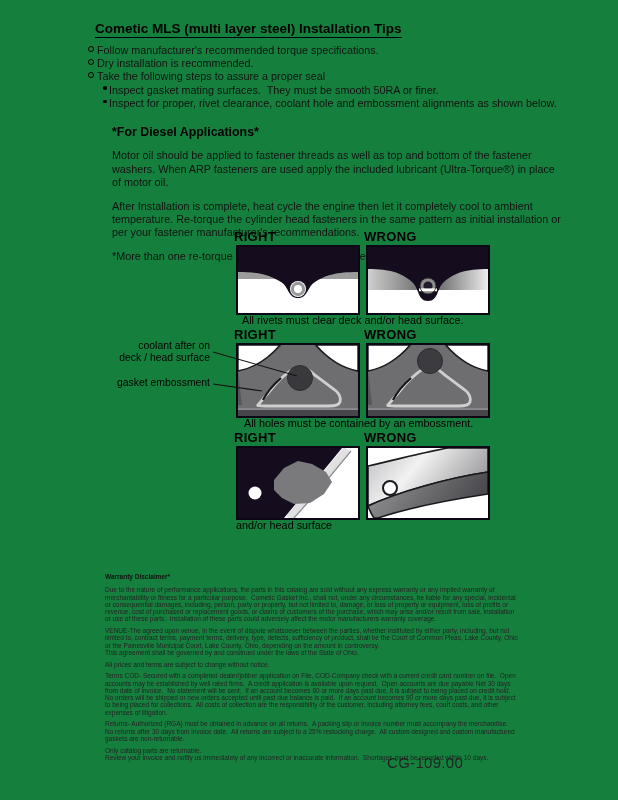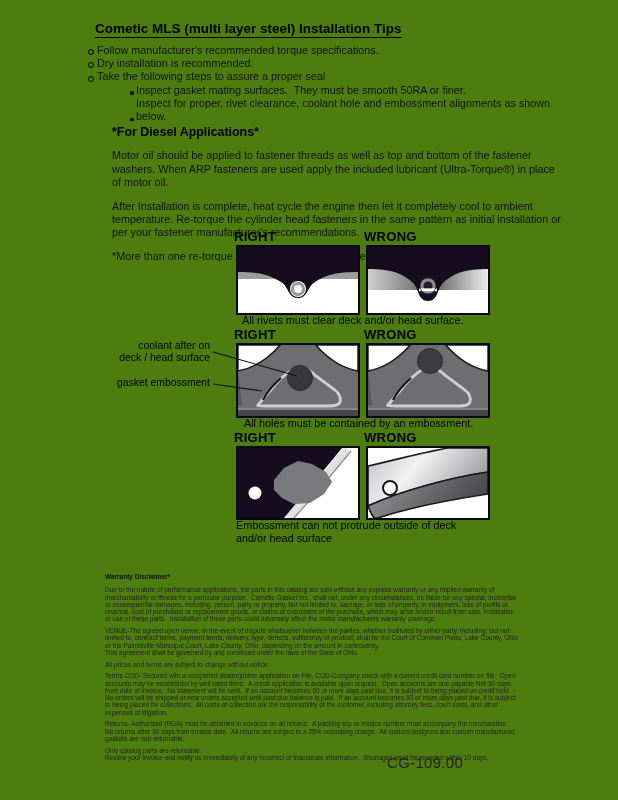--- a/index.html
+++ b/index.html
@@ -1,38 +1,38 @@
 <!DOCTYPE html>
 <html><head>
 <meta charset="utf-8">
 <style>
   html,body{margin:0;padding:0;background:#e8e8e8;}
   .page{
     position:relative;
     width:618px;height:800px;
-    background:#4d7c0f;
+    background:#15803d;
     font-family:"Liberation Sans", sans-serif;
     color:#111;
     overflow:hidden;
   }
   .pre{white-space:pre-wrap;}
 
   
   .title{
     position:absolute;left:95px;top:21px;
     font-size:13.5px;font-weight:bold;color:#000;
     border-bottom:1.6px solid #000;padding-bottom:1px;
   }
   .bullets{position:absolute;left:88px;top:44px;width:470px;font-size:10.8px;line-height:13.2px;}
-  .b-row{display:flex;align-items:flex-end;}
+  .b-row{display:flex;align-items:center;}
   .b-dot{
     display:inline-block;width:4px;height:4px;border:1px solid #000;border-radius:50%;
     margin-right:3px;flex:0 0 auto;position:relative;top:-2px;
   }
-  .sb-row{display:flex;align-items:flex-end;margin-left:42px;}
+  .sb-row{display:flex;align-items:center;margin-left:15px;}
   .sb-dot{
     display:inline-block;width:3.5px;height:3.5px;background:#000;border-radius:50%;
     margin-right:2.5px;flex:0 0 auto;position:relative;top:-2px;
   }
 
   
   .diesel{position:absolute;left:112px;top:116px;width:454px;font-size:10.8px;line-height:13.4px;}
   .diesel h2{font-size:12.4px;font-weight:bold;margin:10px 0 6px 0;color:#000;}
   .diesel p{margin:10px 0 9px 0;}
 
@@ -214,21 +214,20 @@
           <stop offset="1" stop-color="#4a4a4e"></stop>
         </linearGradient>
       </defs>
       <rect width="120" height="70" fill="#ffffff"></rect>
       <path d="M0 18 C35 10 62 3 80 0 H120 V24 C80 30 30 44 0 58 Z" fill="url(#deck3w)" stroke="#1a1a1e" stroke-width="1.6"></path>
       <path d="M0 58 C30 44 80 30 120 24 V46 C80 52 40 60 10 70 H6 C3 66 1.5 62 0 58 Z" fill="url(#emb3w)" stroke="#1a1a1e" stroke-width="1.6"></path>
       <circle cx="22" cy="40" r="7" fill="#ffffff" stroke="#1a1a1e" stroke-width="2"></circle>
     </svg>
   </div>
   <div class="caption" style="left:236px;top:519px;width:250px;">
-    <div>Embossment can not protrude outside of deck</div>
     <div>and/or head surface</div>
   </div>
 
   <div class="legal">
     <p class="lh">Warranty Disclaimer*</p>
     <p class="pre">Due to the nature of performance applications, the parts in this catalog are sold without any express warranty or any implied warranty of merchantability or fitness for a particular purpose.  Cometic Gasket Inc., shall not, under any circumstances, be liable for any special, incidental or consequential damages, including, person, party or property, but not limited to, damage, or loss of property or equipment, loss of profits or revenue, cost of purchased or replacement goods, or claims of customers of the purchase, which may arise and/or result from sale, installation or use of these parts.  Installation of these parts could adversely affect the motor manufacturers warranty coverage.</p>
     <p class="pre tight">VENUE-The agreed upon venue, in the event of dispute whatsoever between the parties, whether instituted by either party, including, but not limited to, contract terms, payment terms, delivery, type, defects, sufficiency of product, shall be the Court of Common Pleas, Lake County, Ohio or the Painesville Municipal Court, Lake County, Ohio, depending on the amount in controversy.</p>
     <p class="pre">This agreement shall be governed by and construed under the laws of the State of Ohio.</p>
     <p class="pre">All prices and terms are subject to change without notice.</p>
     <p class="pre">Terms COD- Secured with a completed dealer/jobber application on File, COD-Company check with a current credit card number on file.  Open accounts may be established by well rated firms.  A credit application is available upon request.  Open accounts are due payable Net 30 days from date of invoice.  No statement will be sent.  If an account becomes 60 or more days past due, it is subject to being placed on credit hold.  No orders will be shipped or new orders accepted until past due balance is paid.  If an account becomes 90 or more days past due, it is subject to being placed for collections.  All costs of collection are the responsibility of the customer, including attorney fees, court costs, and other expenses of litigation.</p>

